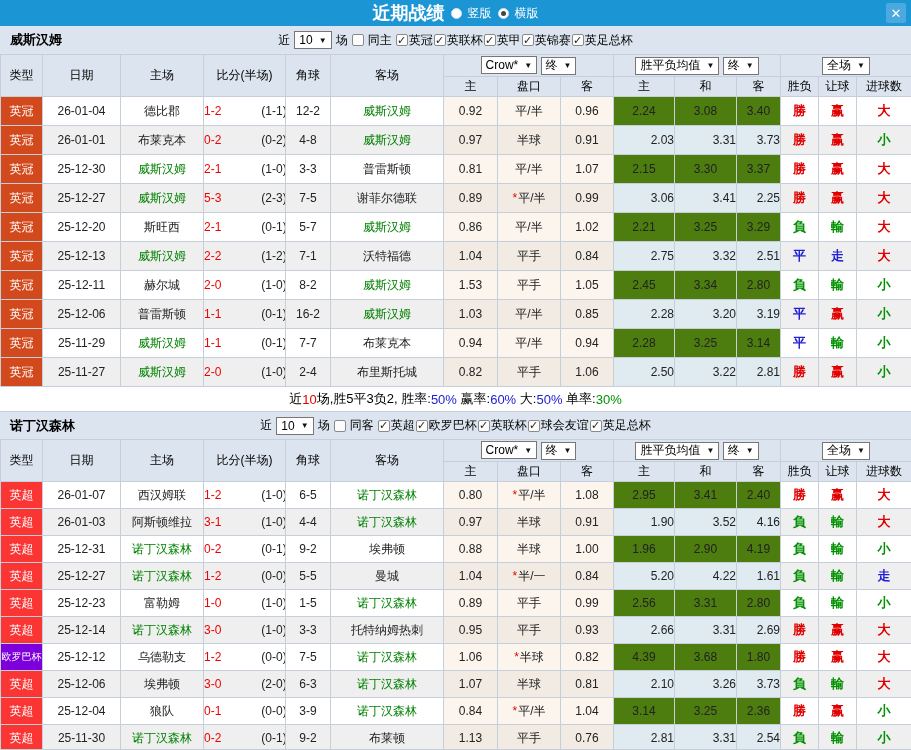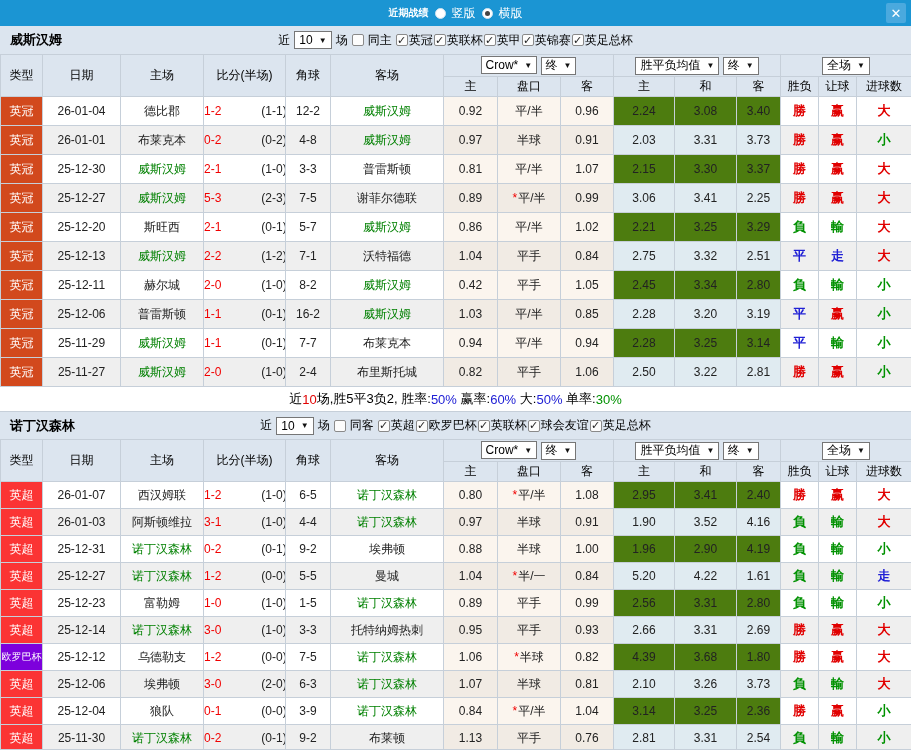--- a/index.html
+++ b/index.html
@@ -4,21 +4,21 @@
 <style>
   * { box-sizing: border-box; margin: 0; padding: 0; }
   body { background:#fff; }
   .window{
     width:911px;height:750px;overflow:hidden;background:#dce5ef;
     font-family:"Liberation Sans","DejaVu Sans",sans-serif;font-size:12px;color:#000;
     position:relative;border-bottom:1px solid #c6cfd9;
   }
   
   .titlebar{height:26px;background:#1b95d3;display:flex;align-items:center;justify-content:center;position:relative;color:#fff;gap:6px;}
-  .titlebar .ttl{font-weight:bold;font-size:10px;}
+  .titlebar .ttl{font-weight:bold;font-size:18px;}
   .radio{width:11px;height:11px;border-radius:50%;background:#fff;border:1px solid #cfe3f0;display:inline-block;position:relative;vertical-align:middle;cursor:pointer;}
   .radio.checked::after{content:"";position:absolute;left:2px;top:2px;width:5px;height:5px;border-radius:50%;background:#444;}
   .rlabel{font-size:12px;}
   .close-btn{position:absolute;right:5px;top:3px;width:20px;height:20px;background:#4aa9de;color:#fff;
     display:flex;align-items:center;justify-content:center;font-size:13px;font-weight:bold;border-radius:2px;cursor:pointer;}
   
   .sec-head{position:relative;display:flex;align-items:center;background:#dce5ef;}
   .s0 .sec-head{height:28px;} .s1 .sec-head{height:27px;}
   .team-name{font-weight:bold;font-size:13px;padding-left:10px;position:relative;z-index:2;}
   .filters{position:absolute;left:0;right:0;display:flex;justify-content:center;align-items:center;gap:4px;z-index:1;}
@@ -28,21 +28,21 @@
   .cb.checked::after{content:"\2713";font-size:11px;font-weight:bold;color:#222;line-height:1;}
   
   table{border-collapse:collapse;table-layout:fixed;width:911px;background:#fff;}
   th,td{border:1px solid #c6cfd9;text-align:center;overflow:hidden;white-space:nowrap;}
   thead th{background:#dce5ef;font-weight:normal;font-size:12px;}
   thead tr.grp th{height:22px;} thead tr.sub th{height:20px;}
   .s0 tbody td{height:29px;} .s1 tbody td{height:27px;}
   tbody tr.even td{background:#efefef;}
   tbody td{color:#222;}
   tbody tr.odd td.c-odd{background:#fbf5ee;} tbody tr.even td.c-odd{background:#f1ebe4;}
-  tbody tr.odd td.c-avg{background:#4d7c0f;} tbody tr.even td.c-avg{background:#e0ebf1;}
+  tbody tr.odd td.c-avg{background:#4d7c0f;} tbody tr.even td.c-avg{background:#e0ebf1;text-align:right;}
   td.c-type{padding:0;}
   .badge{width:100%;height:100%;display:flex;align-items:center;justify-content:center;color:#fff;font-size:12px;}
   .badge.sm{font-size:10px;}
   .hl{color:#008000;}
   .ft{color:#f10000;text-align:center;} .ht{color:#222;margin-left:40px;}
   .star{color:#f10000;margin-right:1px;}
   td.res{font-weight:bold;font-size:13px;}
   .r{color:#e10000;} .g{color:#009100;} .b{color:#2020d5;} .k{color:#000;}
   
   .summary{height:25px;background:#fff;border-bottom:1px solid #c6cfd9;display:flex;align-items:center;justify-content:center;font-size:13px;gap:0;}
@@ -271,21 +271,21 @@
           </tr>
           <tr class="odd">
             <td class="c-type">
               <div class="badge" style="background:#d2491d">英冠</div>
             </td>
             <td>25-12-11</td>
             <td class="">赫尔城</td>
             <td><span class="ft">2-0</span><span class="ht">(1-0)</span></td>
             <td>8-2</td>
             <td class="hl">威斯汉姆</td>
-            <td class="c-odd">0.42</td>
+            <td class="c-odd">1.53</td>
             <td class="c-odd">平手</td>
             <td class="c-odd">1.05</td>
             <td class="c-avg">2.45</td>
             <td class="c-avg">3.34</td>
             <td class="c-avg">2.80</td>
             <td class="res g">負</td>
             <td class="res g">輸</td>
             <td class="res g">小</td>
           </tr>
           <tr class="even">

